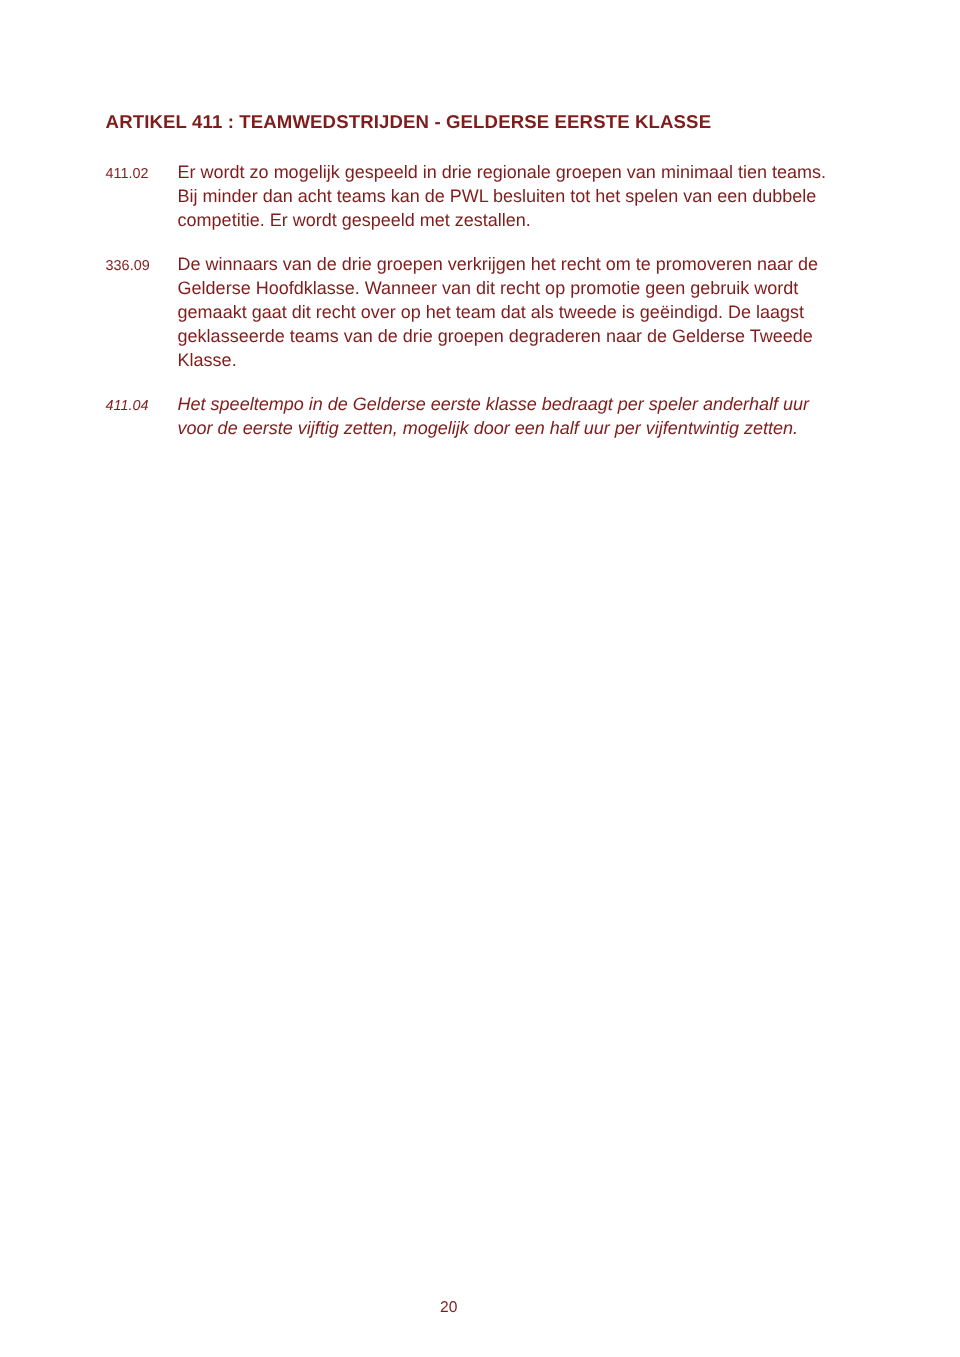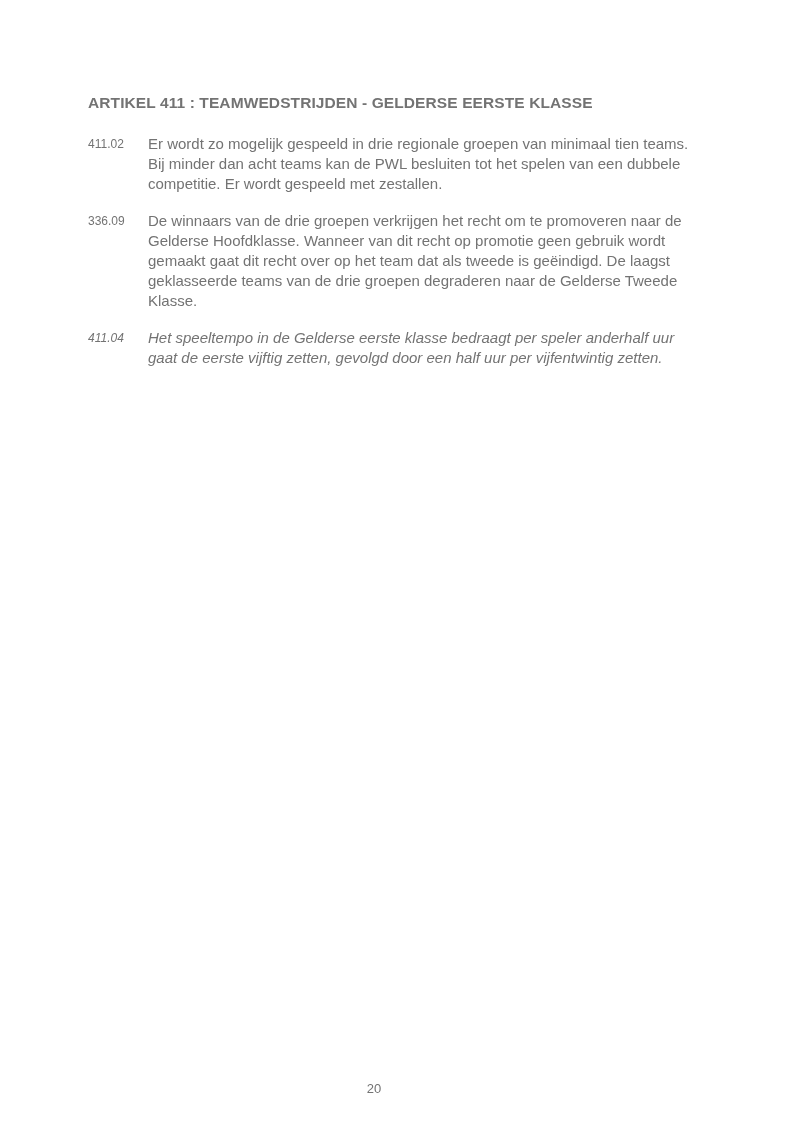--- a/index.html
+++ b/index.html
@@ -7,21 +7,21 @@
     padding: 0;
     background: #ffffff;
   }
   .page {
     position: relative;
     width: 720px;
     height: 1131px;
     background: #ffffff;
     overflow: hidden;
     font-family: "Liberation Sans", sans-serif;
-    color: #737373;
+    color: #7f1d1d;
     -webkit-font-smoothing: antialiased;
   }
   .content {
     position: absolute;
     left: 88px;
     top: 93px;
     width: 616px;
   }
   .doc-title {
     font-size: 15.5px;
@@ -83,20 +83,20 @@
       <span class="clause-text">Er wordt zo mogelijk gespeeld in drie regionale groepen van minimaal tien teams. Bij minder dan acht teams kan de PWL besluiten tot het spelen van een dubbele competitie. Er wordt gespeeld met zestallen.</span>
     </div>
 
     <div class="clause">
       <span class="clause-number">336.09</span>
       <span class="clause-text">De winnaars van de drie groepen verkrijgen het recht om te promoveren naar de Gelderse Hoofdklasse. Wanneer van dit recht op promotie geen gebruik wordt gemaakt gaat dit recht over op het team dat als tweede is geëindigd. De laagst geklasseerde teams van de drie groepen degraderen naar de Gelderse Tweede Klasse.</span>
     </div>
 
     <div class="clause">
       <span class="clause-number">411.04</span>
-      <span class="clause-text">Het speeltempo in de Gelderse eerste klasse bedraagt per speler anderhalf uur gaat de eerste vijftig zetten, gevolgd door een half uur per vijfentwintig zetten.</span>
+      <span class="clause-text">Het speeltempo in de Gelderse eerste klasse bedraagt per speler anderhalf uur voor de eerste vijftig zetten, mogelijk door een half uur per vijfentwintig zetten.</span>
     </div>
 
   </div>
 
   <div class="page-number">20</div>
 
 </div>
 
 </body></html>

